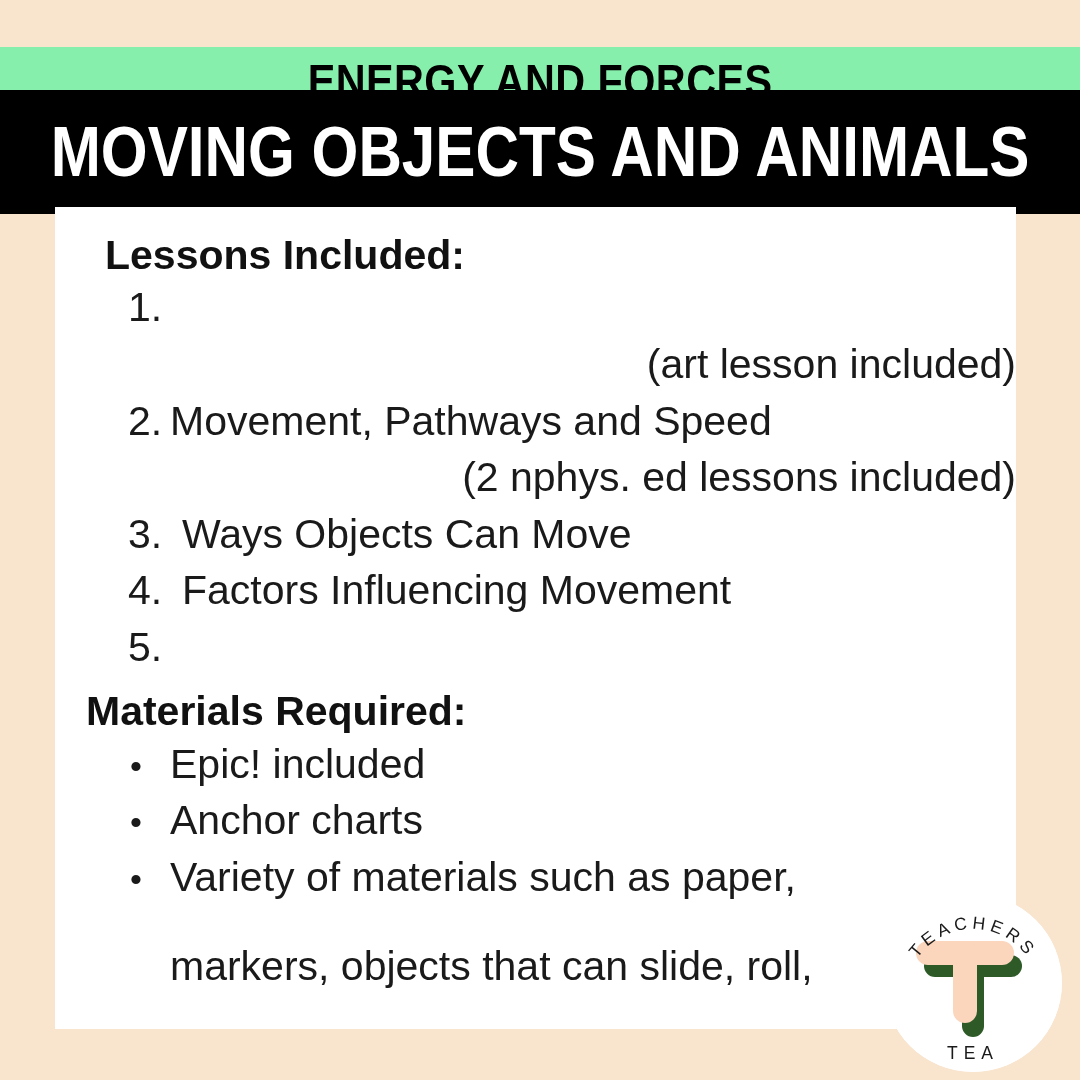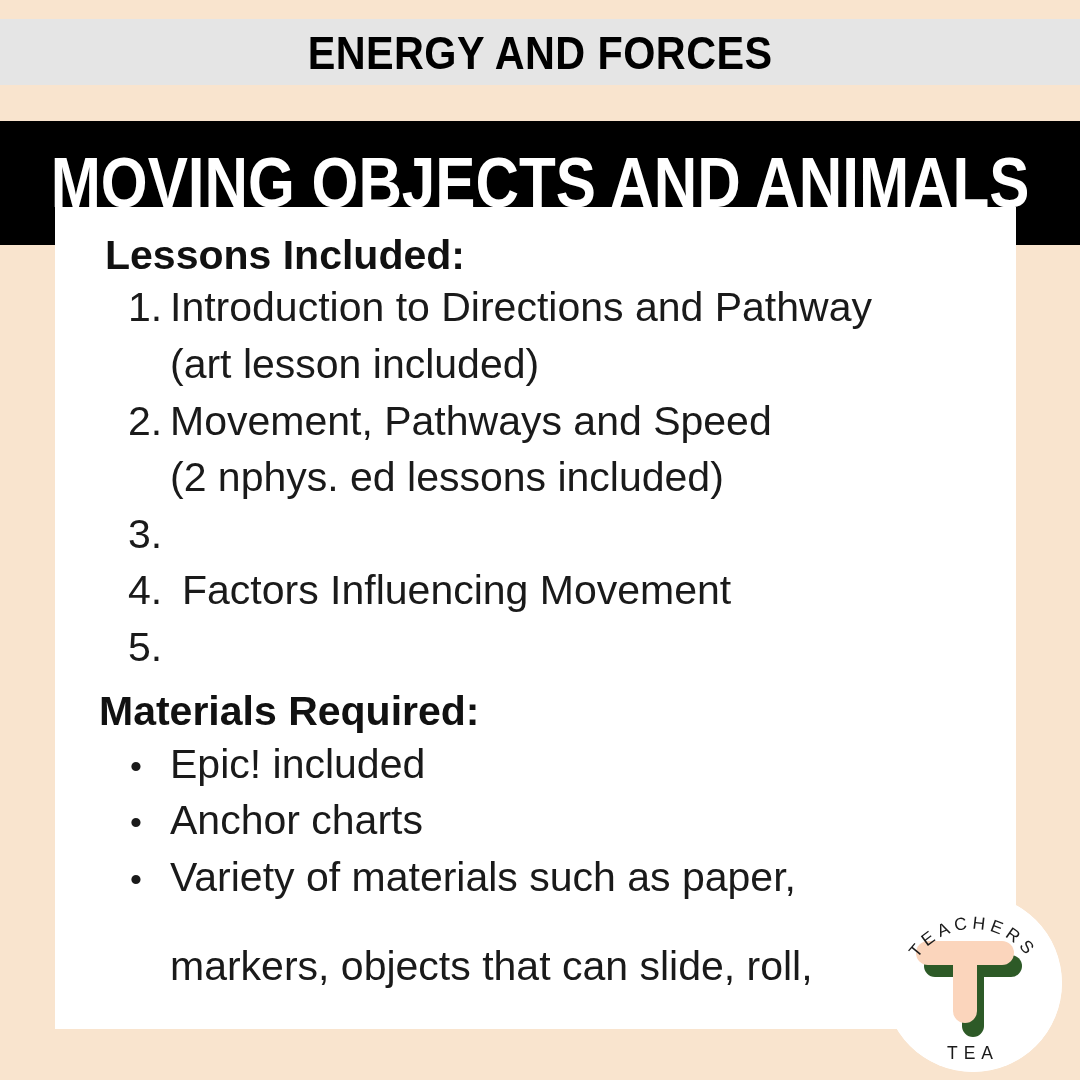--- a/index.html
+++ b/index.html
@@ -28,39 +28,39 @@
     position: absolute;
     left: 0;
     width: 1080px;
     display: flex;
     align-items: center;
     justify-content: center;
     box-sizing: border-box;
   }
 
   #eyebrow-bar {
-    top: 19px;
+    top: 47px;
     height: 66px;
-    background: #e5e5e5;
+    background: #86efac;
   }
 
   #eyebrow-text {
     font-family: "Liberation Sans Narrow", "Liberation Sans", sans-serif;
     font-weight: bold;
     font-size: 47px;
     letter-spacing: 0.5px;
     color: #000000;
     transform: scaleX(0.88);
     transform-origin: center center;
     white-space: nowrap;
     line-height: 1;
   }
 
   #title-bar {
-    top: 121px;
+    top: 90px;
     height: 124px;
     background: #000000;
   }
 
   #title-text {
     font-family: "Liberation Sans Narrow", "Liberation Sans", sans-serif;
     font-weight: bold;
     font-size: 70px;
     letter-spacing: 0px;
     color: #ffffff;
@@ -87,21 +87,21 @@
     font-family: "Liberation Sans", sans-serif;
     font-weight: bold;
     font-size: 41px;
     color: #111111;
     line-height: 1.18;
     margin: 0;
     white-space: nowrap;
   }
 
   #lessons-heading { padding-left: 50px; margin-top: 6px; }
-  #materials-heading { padding-left: 44px; margin-top: 12px; }
+  #materials-heading { padding-left: 31px; margin-top: 12px; }
 
   .item-line {
     font-family: "Liberation Sans", sans-serif;
     font-weight: normal;
     font-size: 41px;
     color: #1a1a1a;
     line-height: 1.38;
     margin: 0;
     white-space: nowrap;
     display: flex;
@@ -112,21 +112,22 @@
     display: inline-block;
     text-align: left;
     flex: 0 0 auto;
   }
 
   .num-marker { width: 42px; padding-left: 73px; }
   .num-marker.spaced { width: 54px; }
   .item-body { flex: 1 1 auto; }
 
   .continuation {
-    padding-left: 115px;
+    padding-left: 84px;
+    justify-content: flex-end;
   }
 
   .bullet-line {
     font-family: "Liberation Sans", sans-serif;
     font-size: 41px;
     color: #1a1a1a;
     line-height: 1.38;
     margin: 0;
     display: flex;
     align-items: baseline;
@@ -175,36 +176,36 @@
   </div>
 
   <div id="content-card">
 
     <p class="section-heading" id="lessons-heading">Lessons Included:</p>
 
     <div>
 
       <div class="item-line">
         <span class="item-marker num-marker">1.</span>
-        <span class="item-body">Introduction to Directions and Pathway</span>
       </div>
       <div class="item-line continuation">
         <span>(art lesson included)</span>
       </div>
 
       <div class="item-line">
         <span class="item-marker num-marker">2.</span>
         <span class="item-body">Movement, Pathways and Speed</span>
       </div>
       <div class="item-line continuation">
         <span>(2 nphys. ed lessons included)</span>
       </div>
 
       <div class="item-line">
         <span class="item-marker num-marker spaced">3.</span>
+        <span class="item-body">Ways Objects Can Move</span>
       </div>
 
       <div class="item-line">
         <span class="item-marker num-marker spaced">4.</span>
         <span class="item-body">Factors Influencing Movement</span>
       </div>
 
       <div class="item-line">
         <span class="item-marker num-marker spaced">5.</span>
       </div>

